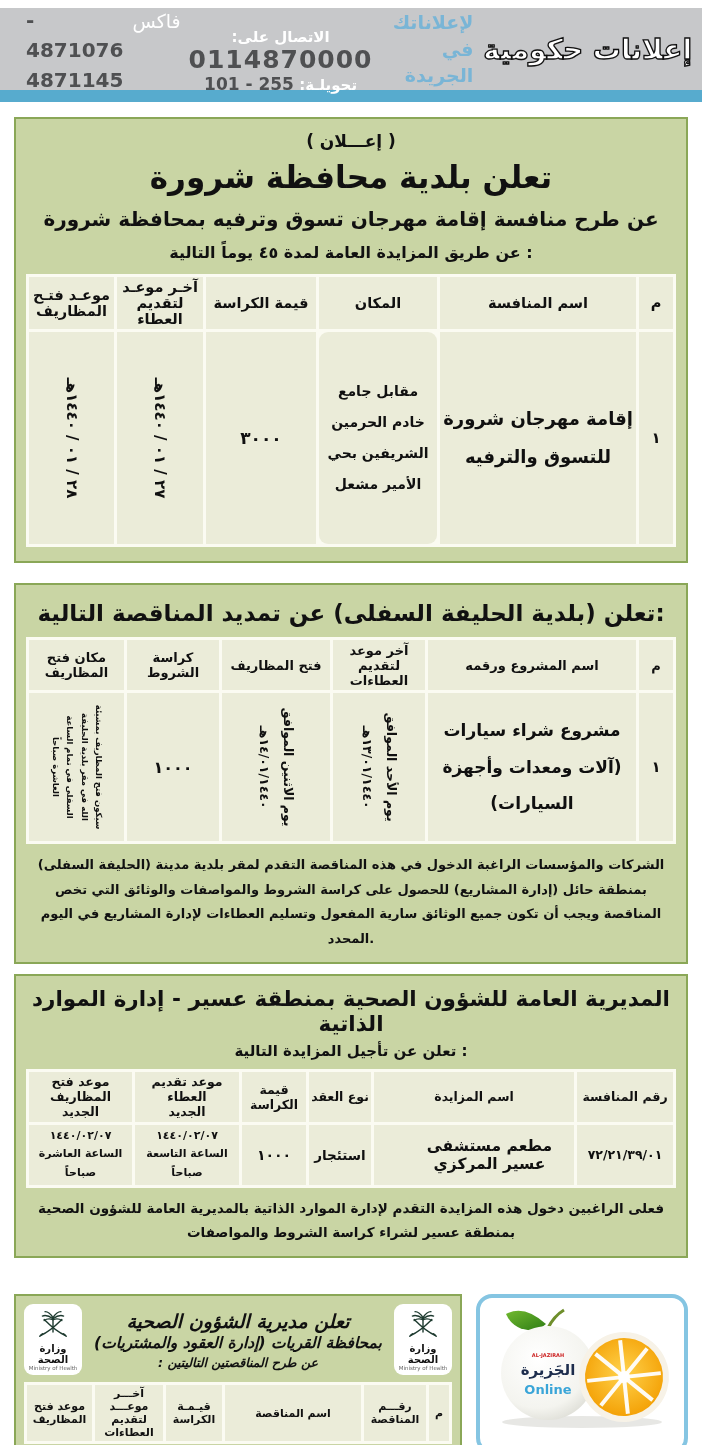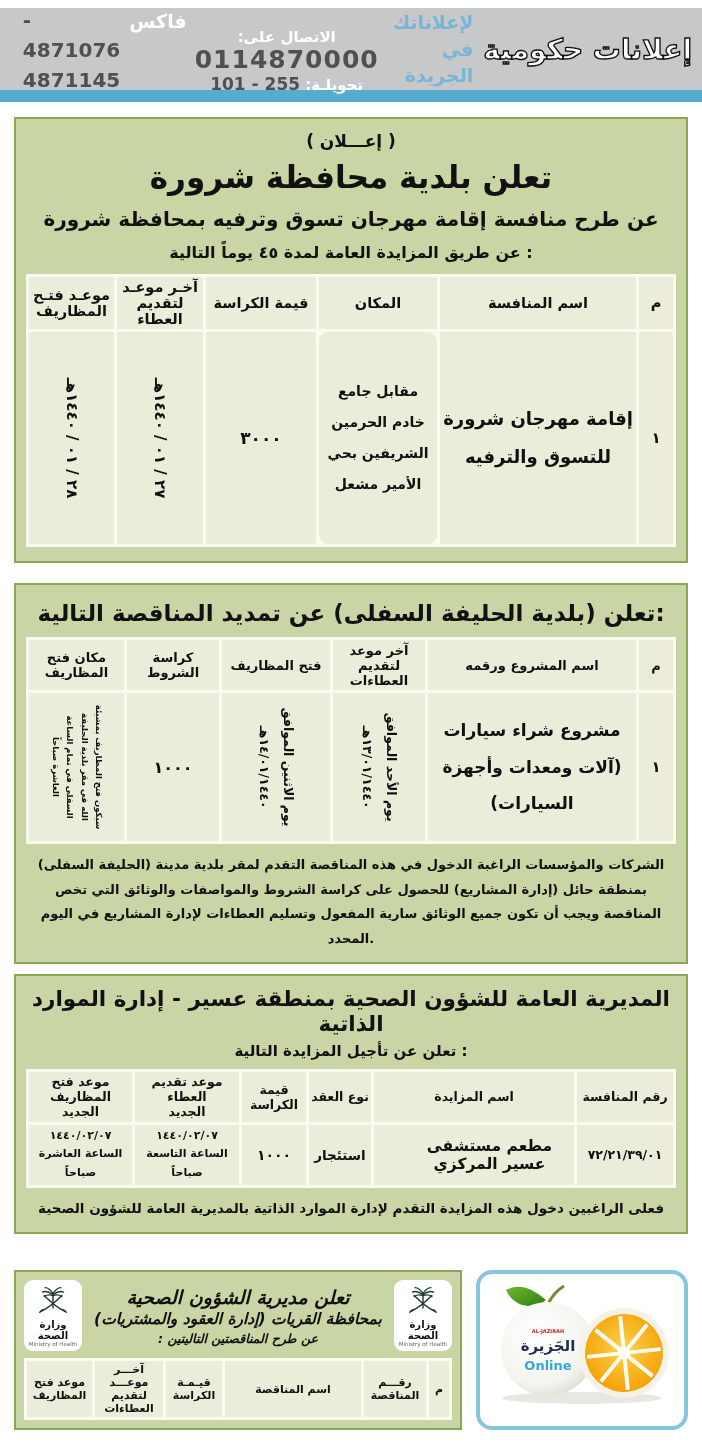--- a/index.html
+++ b/index.html
@@ -13,21 +13,21 @@
   .brand { font-size:28px; font-weight:bold; color:#fff; white-space:nowrap;
            -webkit-text-stroke:1.3px #111; text-shadow:0 0 1px #000; }
   .tagline { color:#79b5d6; font-weight:bold; font-size:19px; text-align:right;
              line-height:1.4; margin:0 10px 0 6px; }
   .contact { text-align:center; font-weight:bold; color:#fff; flex:1; margin:0 8px; }
   .contact .lbl { font-size:15px;margin-top:24px; }
   .contact .phone { font-size:25px; color:#4f5052; letter-spacing:1px; direction:ltr; line-height:1.15; }
   .contact .ext { font-size:15px; }
   .contact .ext .num { color:#4f5052; font-size:17px; }
   .faxbox { display:flex; direction:rtl; align-items:flex-start; gap:9px; padding-top:2px; }
-  .fax-label { color:#fff; font-weight:bold; font-size:19px; margin-top:5px;text-align:right; }
+  .fax-label { color:#fff; font-weight:normal; font-size:19px; margin-top:5px;text-align:right; }
   .fax-nums { color:#4f5052; font-weight:bold; font-size:20px; direction:ltr;
               text-align:left; line-height:1.5; white-space:pre-line; }
   .bluebar { height:12px; background:#57abce; }
 
   .wrap { padding:0 14px; }
   .box { background:#c9d5a4; border:2px solid #8aa757; }
 
   
   table.grid { width:100%; border-collapse:separate; border-spacing:3px;
                background:#fbfbf2; table-layout:fixed; direction:rtl; }
@@ -237,20 +237,21 @@
           <td class="c-booklet">١٠٠٠</td>
           <td class="c-date">١٤٤٠/٠٢/٠٧
 الساعة التاسعة صباحاً</td>
           <td class="c-date">١٤٤٠/٠٢/٠٧
 الساعة العاشرة صباحاً</td>
         </tr>
       </tbody>
         </table>
       <div class="note2">
         <div>فعلى الراغبين دخول هذه المزايدة التقدم لإدارة الموارد الذاتية بالمديرية العامة للشؤون الصحية</div>
+        <div>بمنطقة عسير لشراء كراسة الشروط والمواصفات</div>
       </div>
     </div>
 
     <div class="sec4row">
 
       <div class="box sec4">
         <div class="s4head">
           <div class="moh-card">
             <svg viewBox="0 0 40 34" width="36" height="30">
               <g stroke="#1d3a2f" fill="none" stroke-width="1.6" stroke-linecap="round">

